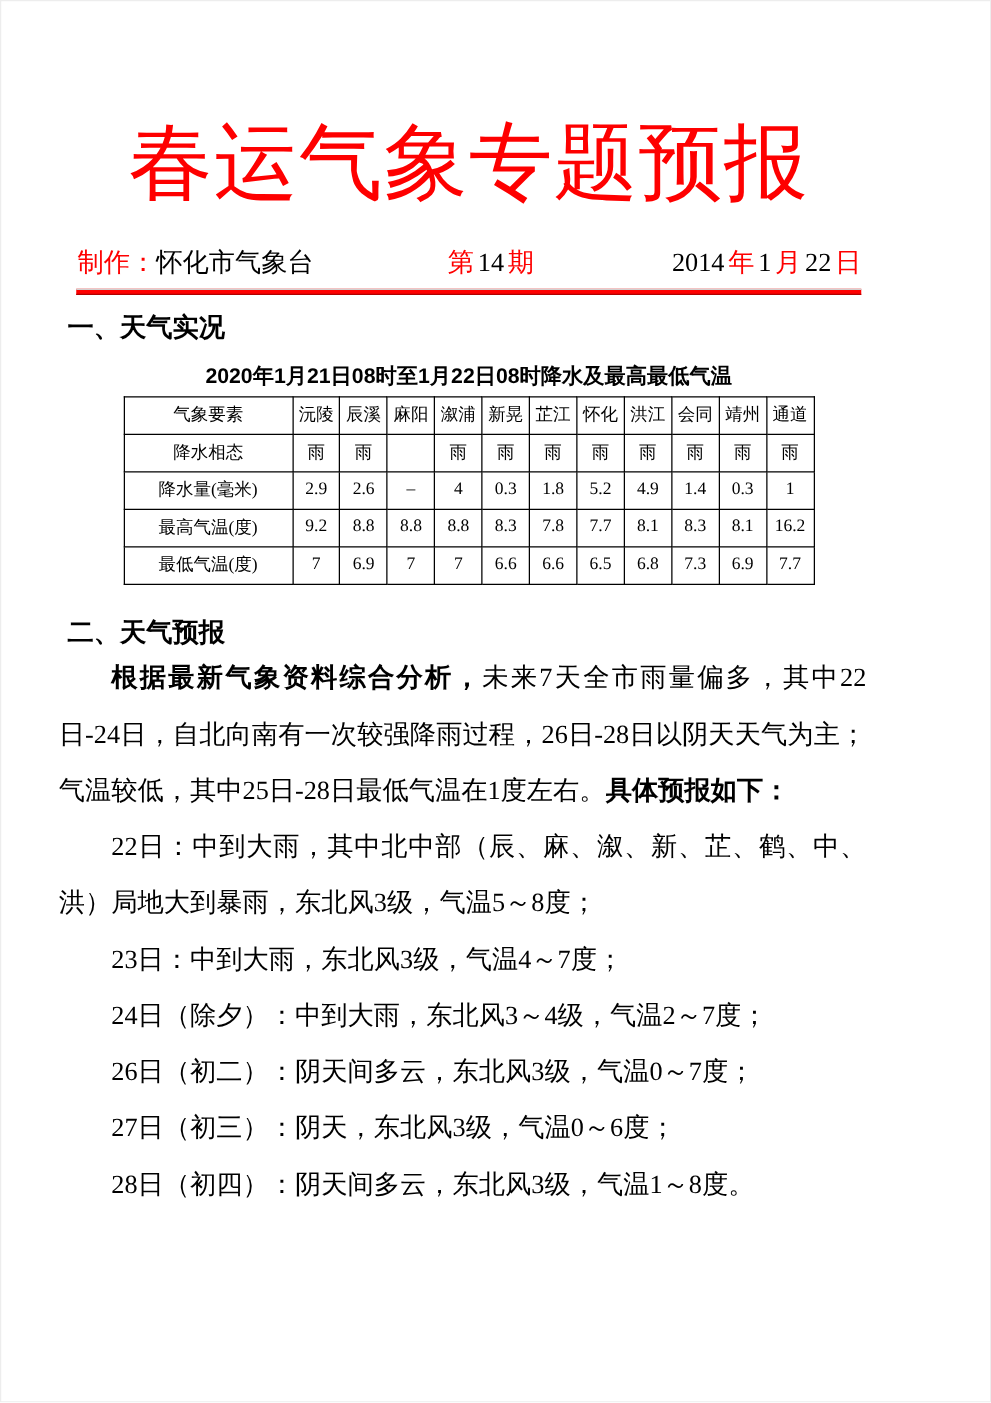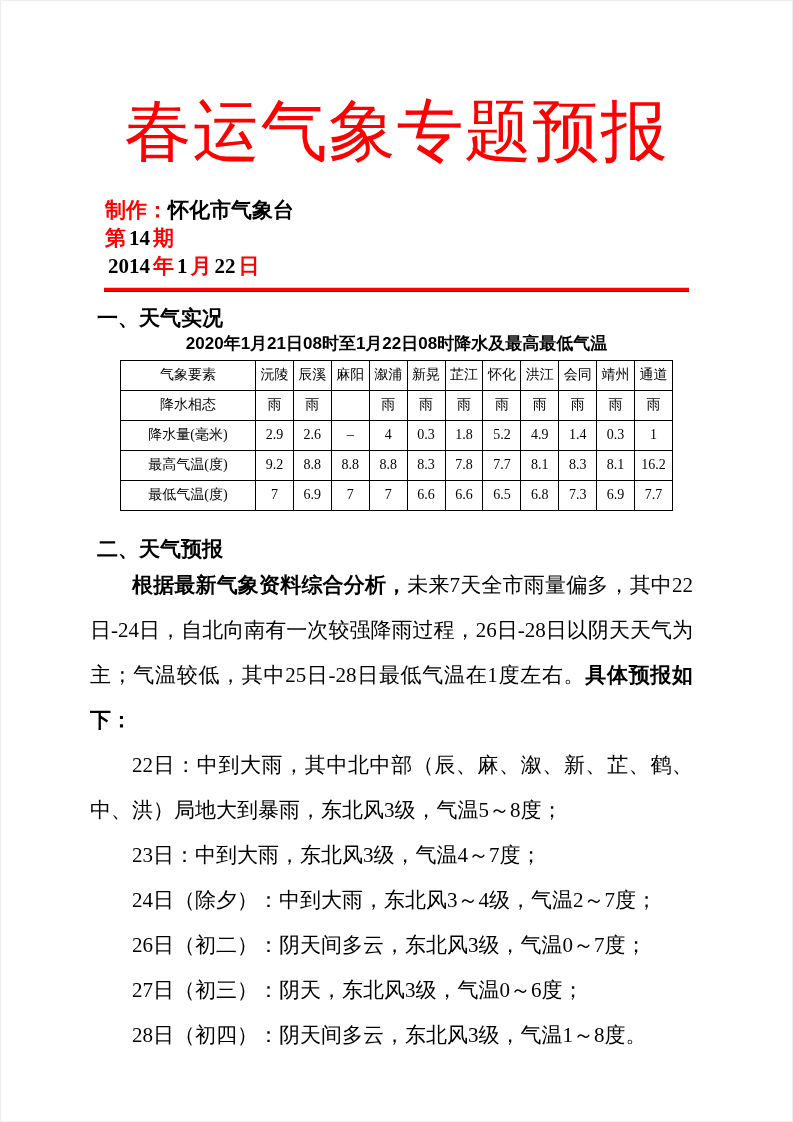--- a/index.html
+++ b/index.html
@@ -7,60 +7,60 @@
   html, body { margin: 0; padding: 0; background: #ffffff; }
   .page {
     position: relative;
     width: 793px;
     height: 1122px;
     background: #ffffff;
     outline: 1px solid #ededed;
     outline-offset: -1px;
     font-family: "Liberation Serif", "DejaVu Serif", serif;
     color: #000;
-    padding: 90px 90px 20px 90px;
+    padding: 90px 90px 20px 47px;
     overflow: hidden;
   }
   .doc-title {
     margin: 0;
     text-align: center;
     color: var(--red);
     font-size: 67px;
     font-weight: 400;
     line-height: 1.25;
     letter-spacing: 1px;
     white-space: nowrap;
   }
   .info-row {
     display: flex;
     justify-content: space-between;
     align-items: baseline;
     margin-top: 22px;
     padding: 0 14px 0 15px;
     font-size: 21px;
-    font-weight: 700;
+    font-weight: 400;
     font-family: "Liberation Sans", "DejaVu Sans", sans-serif;
-    flex-direction: column;
   }
   .red { color: var(--red); }
   .num { font-family: "Liberation Serif", "DejaVu Serif", serif; padding: 0 3px; }
   .red-rule {
     height: 5px;
     background: var(--red);
     border-top: 1px solid #d0d0d0;
     border-bottom: 1px solid #b00000;
     margin: 7px 14px 0 14px;
   }
   .sec-heading {
     margin: 12px 0 0 7px;
     font-size: 21px;
     font-weight: 700;
     font-family: "Liberation Sans", "DejaVu Sans", sans-serif;
   }
   .table-caption {
+    margin-top: 13px;
     text-align: center;
     font-size: 17px;
     font-weight: 700;
     font-family: "Liberation Sans", "DejaVu Sans", sans-serif;
   }
   table.weather {
     width: 553px;
     margin: 5px auto 0 auto;
     border-collapse: collapse;
     font-size: 14px;

